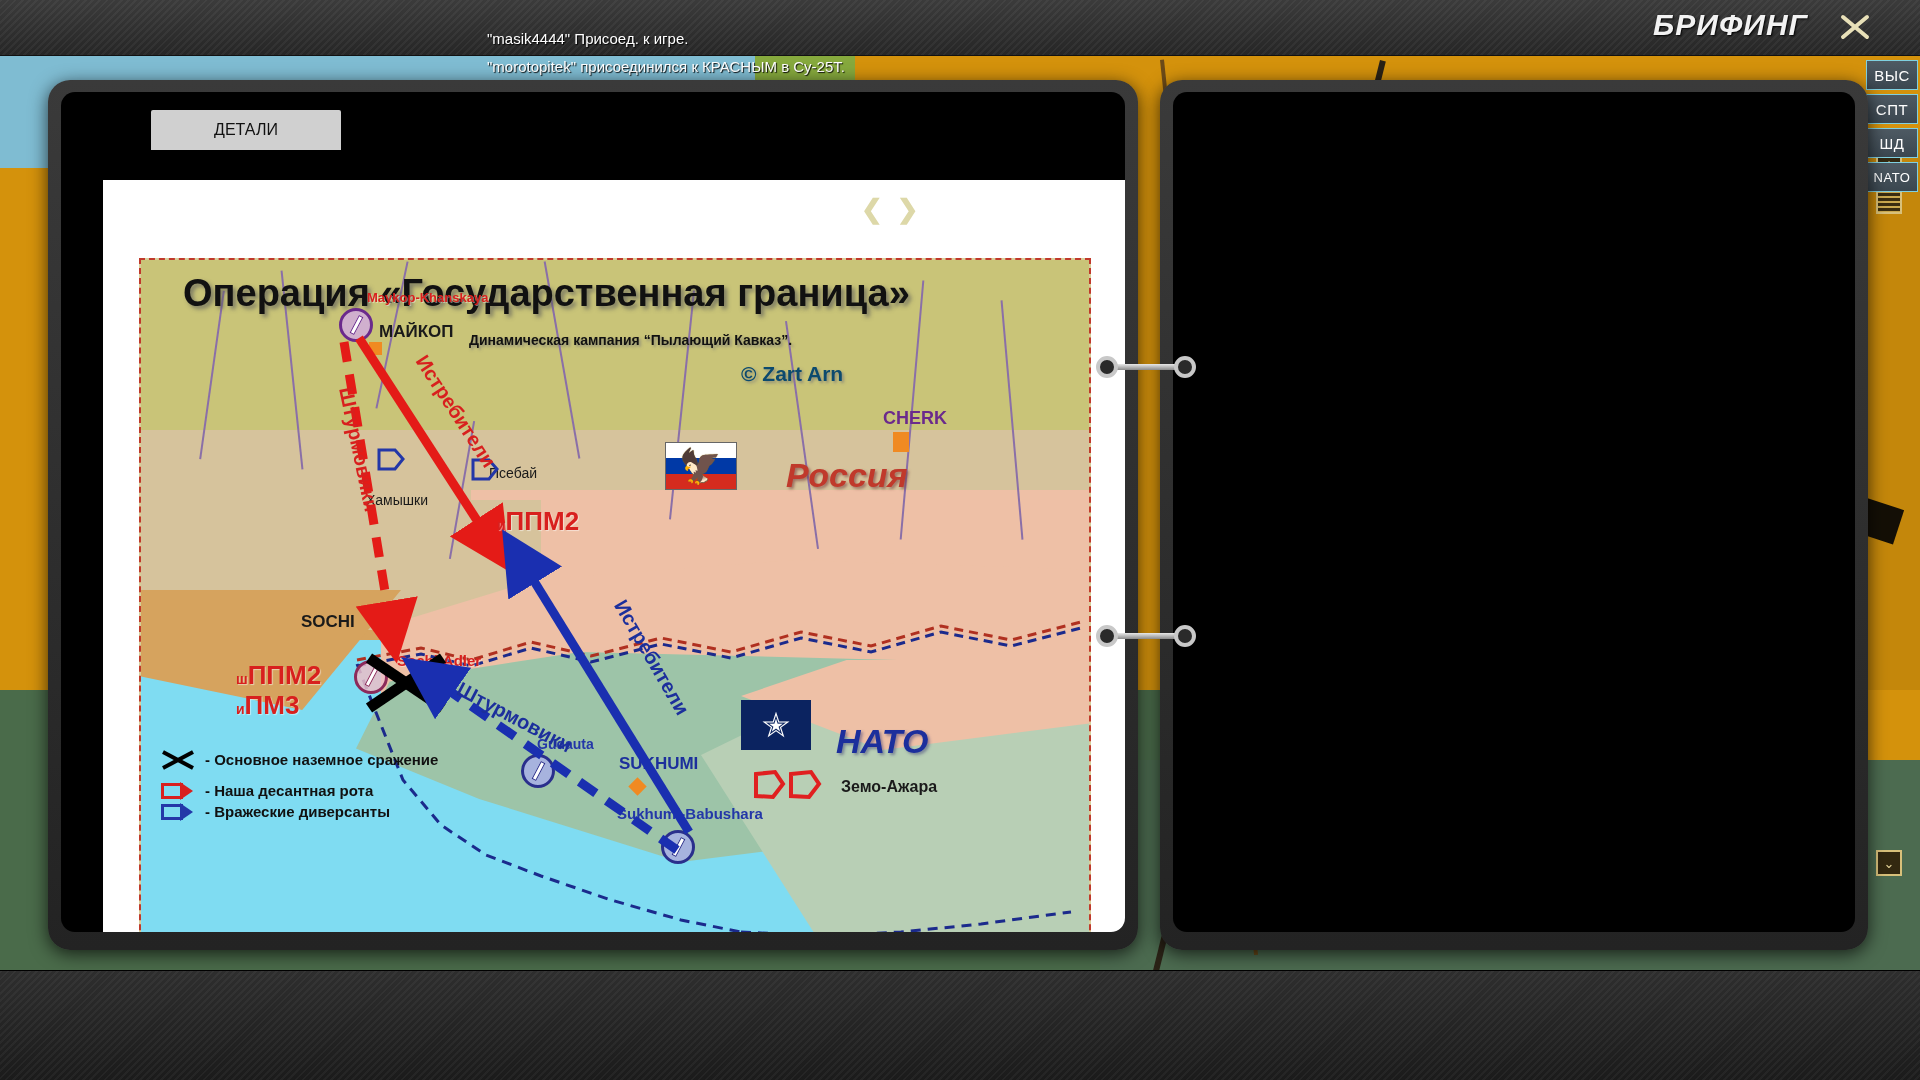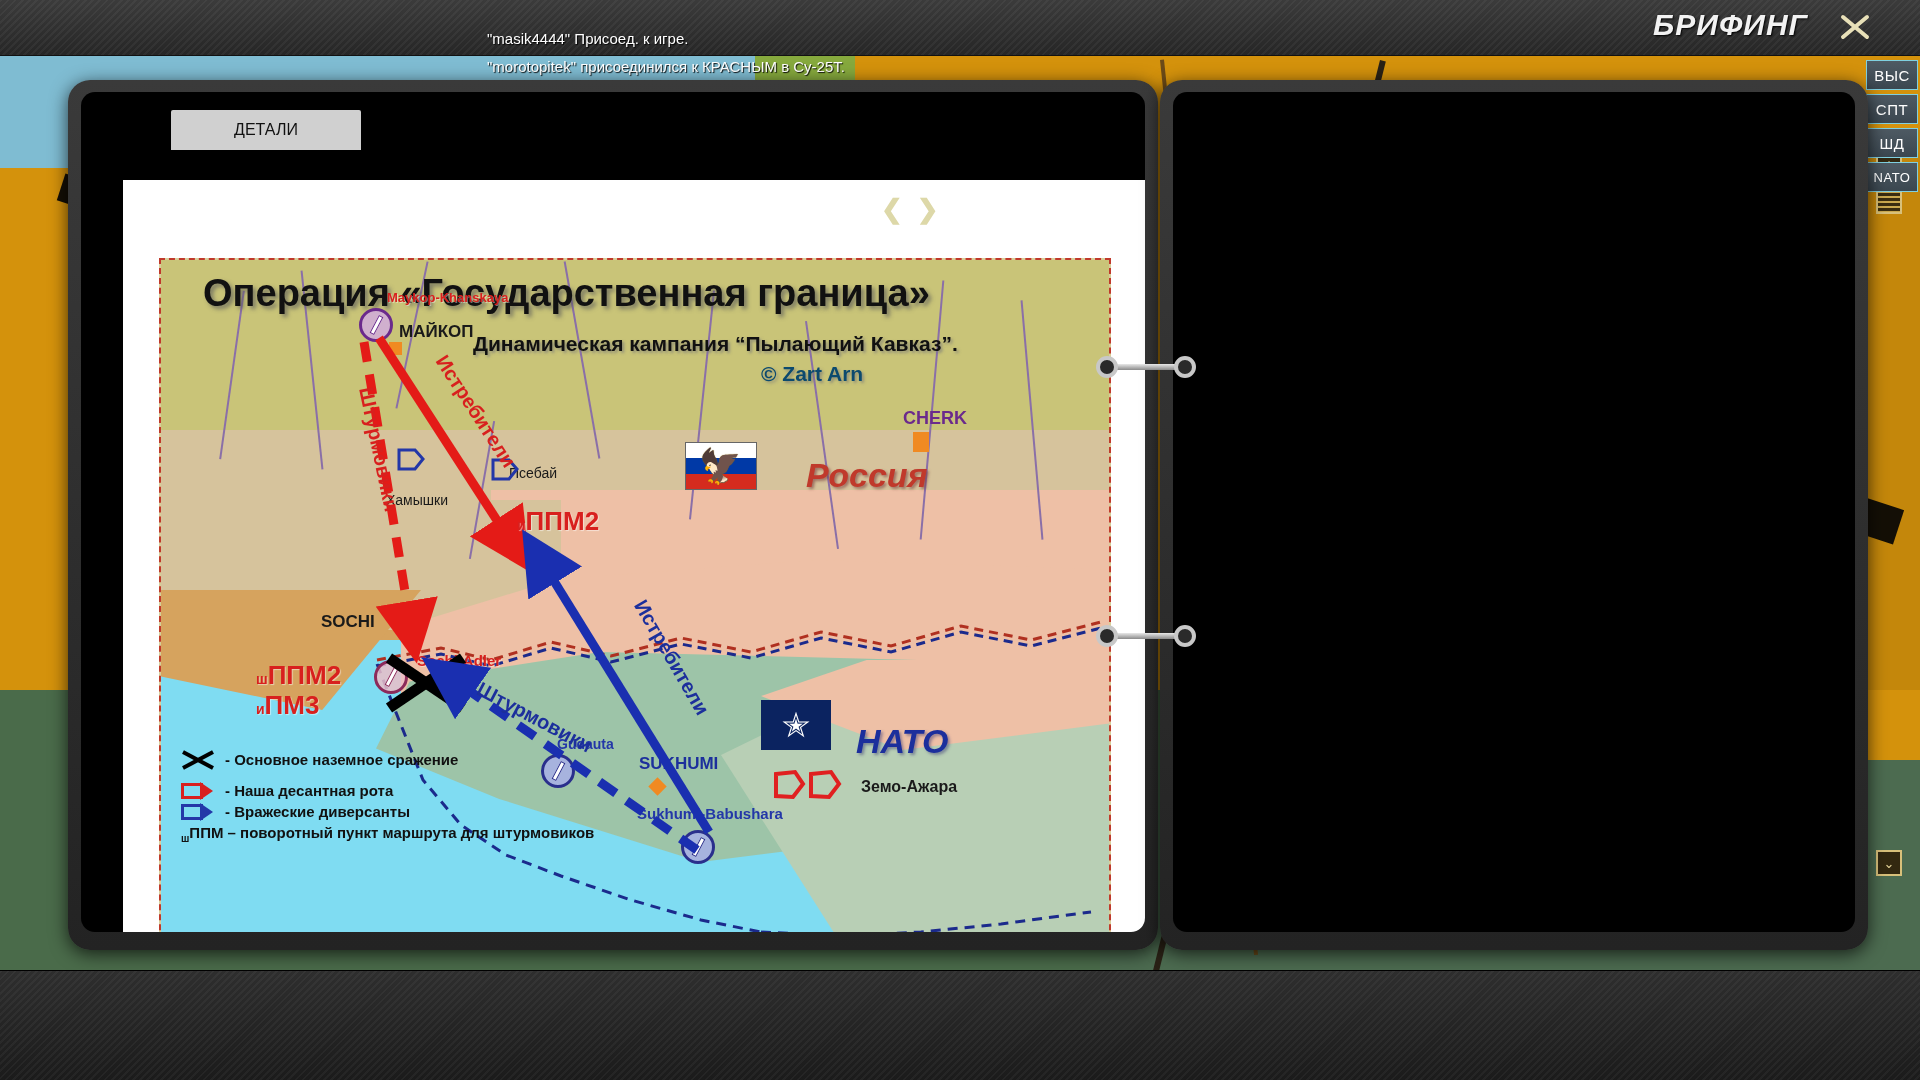--- a/index.html
+++ b/index.html
@@ -60,21 +60,20 @@
   #dialog {
     position:absolute; left:48px; top:80px; width:1820px; height:870px; z-index:50;
   }
   
   #leftpage {
     position:absolute; left:0; top:0; width:1090px; height:870px;
     background:linear-gradient(#3a3a3a,#232323);
     border-radius:22px;
     box-shadow:0 4px 18px rgba(0,0,0,.7);
     padding:16px;
-    margin-left:20px;
   }
   #leftpage-inner {
     position:absolute; left:13px; top:12px; width:1064px; height:840px;
     background:#000; border-radius:14px; overflow:hidden;
   }
   
   #details-tab {
     position:absolute; left:90px; top:18px; width:190px; height:40px;
     background:#d0d0d0; color:#111; font-size:16px;
     display:flex; align-items:center; justify-content:center; cursor:pointer;
@@ -105,21 +104,21 @@
   .t-green { background:#9dc4a8; }
   .t-ltgrn { background:#b8cfb5; }
   .t-orange { background:#d6a35e; }
 
   .riv { position:absolute; background:#8a6fa8; }
   #map-title {
     position:absolute; left:42px; top:12px; font-size:38px; font-weight:bold; color:#111;
     text-shadow:3px 3px 4px rgba(90,90,90,.7); white-space:nowrap;
   }
   #map-sub1 {
-    position:absolute; left:312px; top:72px; font-size:21px; font-weight:bold; color:#111;
+    position:absolute; left:328px; top:72px; font-size:14px; font-weight:bold; color:#111;
     text-shadow:2px 2px 3px rgba(120,120,120,.7); white-space:nowrap;
   }
   #map-sub2 {
     position:absolute; left:600px; top:102px; font-size:21px; font-weight:bold; color:#0c4a6e;
     text-shadow:2px 2px 3px rgba(120,120,120,.7); white-space:nowrap;
   }
   .lbl-red-s { position:absolute; color:#d8201e; font-weight:bold; font-size:13px; white-space:nowrap;
      text-shadow:1px 1px 0 rgba(255,255,255,.4); }
   .lbl-blue-s { position:absolute; color:#2337a8; font-weight:bold; font-size:13px; white-space:nowrap; }
   .lbl-dark { position:absolute; color:#1a1a1a; font-weight:bold; font-size:15px; white-space:nowrap; }
@@ -446,23 +445,20 @@
               </div>
             <div class="leg-txt">- Наша десантная рота</div>
           </div>
           <div class="leg-row">
             <div class="arrowsym blue">
                 <div class="b"></div>
                 <div class="p"></div>
               </div>
             <div class="leg-txt">- Вражеские диверсанты</div>
           </div>
-          <div class="leg-ppm">
-            <sub>ш</sub><span>ППМ – поворотный пункт маршрута для штурмовиков</span>
-          </div>
         </div>
 
       </div>
     </div>
   </div>
 
   <div id="rightpage">
     <div id="rightpage-inner"></div>
   </div>
 

